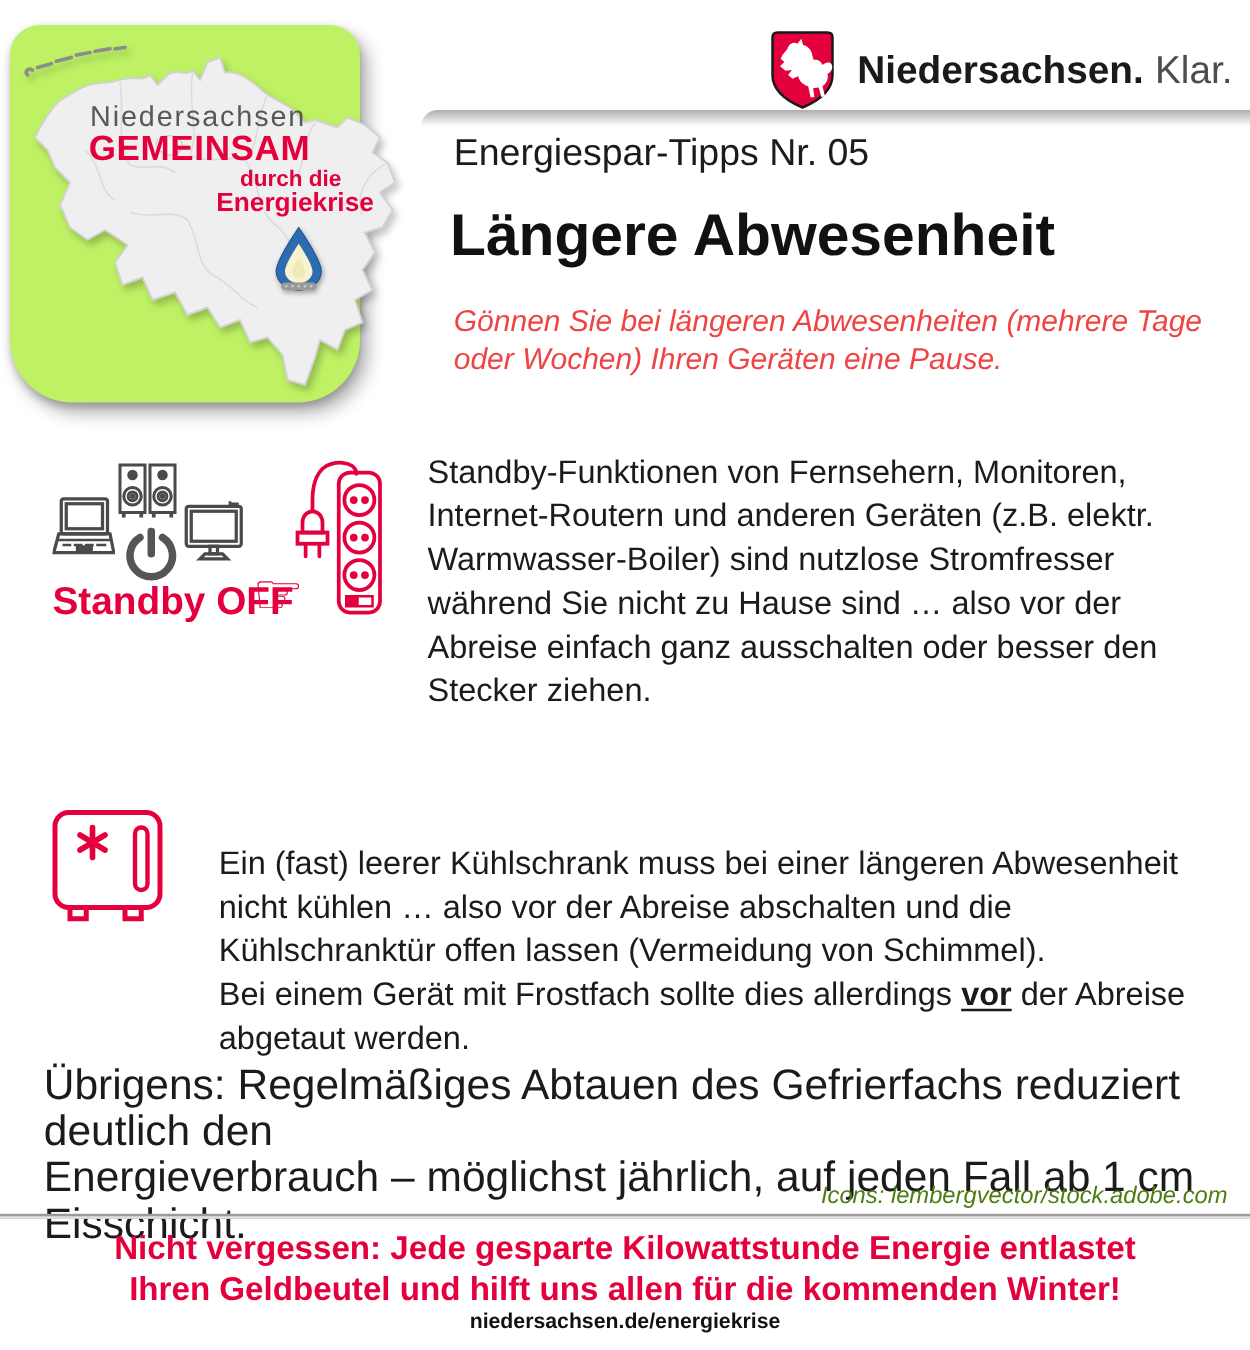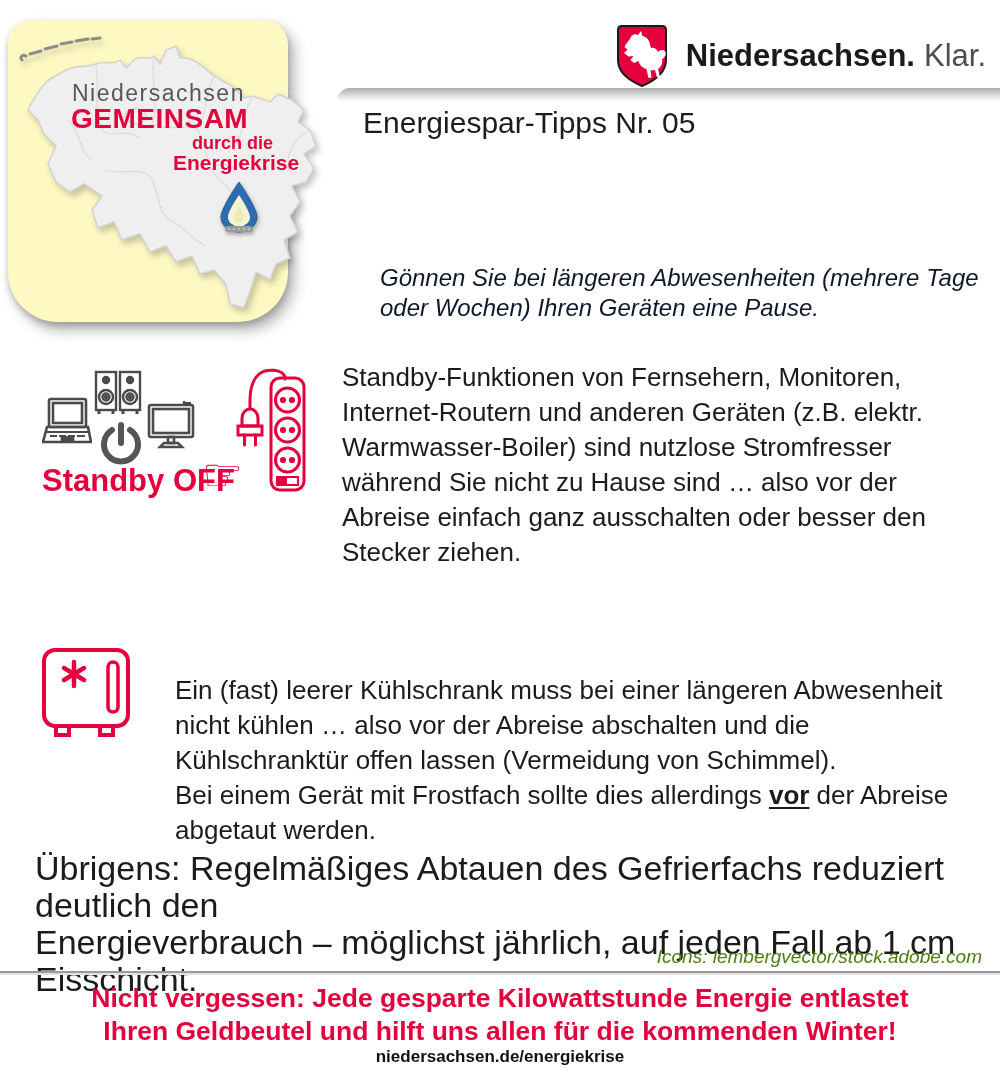--- a/index.html
+++ b/index.html
@@ -1,19 +1,19 @@
 <!DOCTYPE html>
 <html><head>
 <meta charset="utf-8">
 <style>
   html,body{margin:0;padding:0;background:#fff;}
   .page{position:relative;width:1000px;height:1080px;background:#ffffff;overflow:hidden;
         font-family:"Liberation Sans",sans-serif;color:#1b1b1b;}
   
-  .map-card{position:absolute;left:8px;top:20px;width:280px;height:302px;background:#fef9c3;
+  .map-card{position:absolute;left:8px;top:20px;width:280px;height:302px;background:#bef264;
             border-radius:24px 24px 50px 50px;
             box-shadow:6px 8px 14px rgba(0,0,0,.30), 0 3px 6px rgba(0,0,0,.18);}
   .map-svg{position:absolute;left:0;top:0;width:327px;height:302px;
            filter:drop-shadow(3px 4px 3px rgba(0,0,0,.22));}
   .mc-t1{position:absolute;left:64px;top:60px;font-size:23px;letter-spacing:1.5px;color:#57585a;}
   .mc-t2{position:absolute;left:63px;top:83px;font-size:28px;font-weight:bold;letter-spacing:.5px;color:#e4003c;}
   .mc-t3{position:absolute;left:184px;top:113px;font-size:18px;font-weight:bold;color:#e4003c;}
   .mc-t4{position:absolute;left:165px;top:131px;font-size:21px;font-weight:bold;color:#e4003c;}
   .flame-svg{position:absolute;left:206px;top:160px;width:50px;height:54px;
              filter:drop-shadow(1px 2px 2px rgba(0,0,0,.35));}
@@ -23,22 +23,22 @@
   .logo-text{margin-left:16px;font-size:31px;white-space:nowrap;}
   .logo-text .b{font-weight:bold;color:#1a1a1a;}
   .logo-text .k{font-weight:normal;color:#4d4d4d;margin-left:9px;}
   
   .top-shadow{position:absolute;left:337px;top:88px;right:0;height:13px;
               border-top-left-radius:16px;
               background:linear-gradient(to bottom, rgba(0,0,0,.32), rgba(0,0,0,0));}
   
   .kicker{position:absolute;left:363px;top:106px;font-size:30px;color:#1c1c1c;}
   .title{position:absolute;left:360px;top:160px;font-size:47px;font-weight:bold;color:#111;}
-  .subtitle{position:absolute;left:380px;top:243px;font-size:24px;font-style:italic;
-            line-height:30px;white-space:pre-line;color:#0f172a;margin-top:20px;}
+  .subtitle{position:absolute;left:363px;top:243px;font-size:24px;font-style:italic;
+            line-height:30px;white-space:pre-line;color:#ef4444;}
   
   .prewrap{white-space:pre-line;}
   .para1{position:absolute;left:342px;top:360px;font-size:26px;line-height:35px;}
   .para2{position:absolute;left:175px;top:645px;font-size:26px;line-height:35px;margin-top:28px;}
   .para3{position:absolute;left:35px;top:850px;font-size:34px;line-height:37px;}
   .u{text-decoration:underline;text-underline-offset:3px;font-weight:bold;}
   
   .icon{position:absolute;}
   .standby-label{position:absolute;left:42px;top:463px;font-size:31px;font-weight:bold;color:#e4003c;}
   .hand{position:absolute;left:202px;top:448px;font-size:46px;color:#e4003c;
@@ -125,20 +125,21 @@
         C33,13 35.5,16.5 36,21 L37,24 C40,23 43,25 44,28 C46,26 49,25 51,27 C53,30 51,34 48,35
         C49,39 47,43 44,45 L46,53 L43,53.5 L41,46 L36.5,46.5 L37.5,53.5 L34.5,54 L32.5,45
         C28.5,44 25.5,41 24.5,37 L20,39 L16.5,36 L19.5,32 L14.5,32.5 L10,29 L13.5,25.5 L10.5,23 Z"></path>
     </svg>
     <div class="logo-text">
       <span class="b">Niedersachsen.</span><span class="k">Klar.</span>
     </div>
   </div>
 
   <div class="kicker">Energiespar-Tipps Nr. 05</div>
+  <div class="title">Längere Abwesenheit</div>
   <div class="subtitle">Gönnen Sie bei längeren Abwesenheiten (mehrere Tage
 oder Wochen) Ihren Geräten eine Pause.</div>
 
   <svg class="icon" style="left:42px;top:396px" width="50" height="58" viewBox="0 0 50 58" fill="none" stroke="#4a4a4a" stroke-width="2.6">
     <rect x="7" y="3" width="37" height="28" rx="2"></rect>
     <rect x="11" y="7" width="29" height="20" fill="#fff"></rect>
     <path d="M5,31 L46,31 L49,46 L1,46 Z"></path>
     <path d="M4,36 h43 M8,40 h7 M17,40 h7 M26,40 h7 M35,40 h8" stroke-width="2"></path>
     <rect x="20" y="41.5" width="11" height="2.5"></rect>
   </svg>

